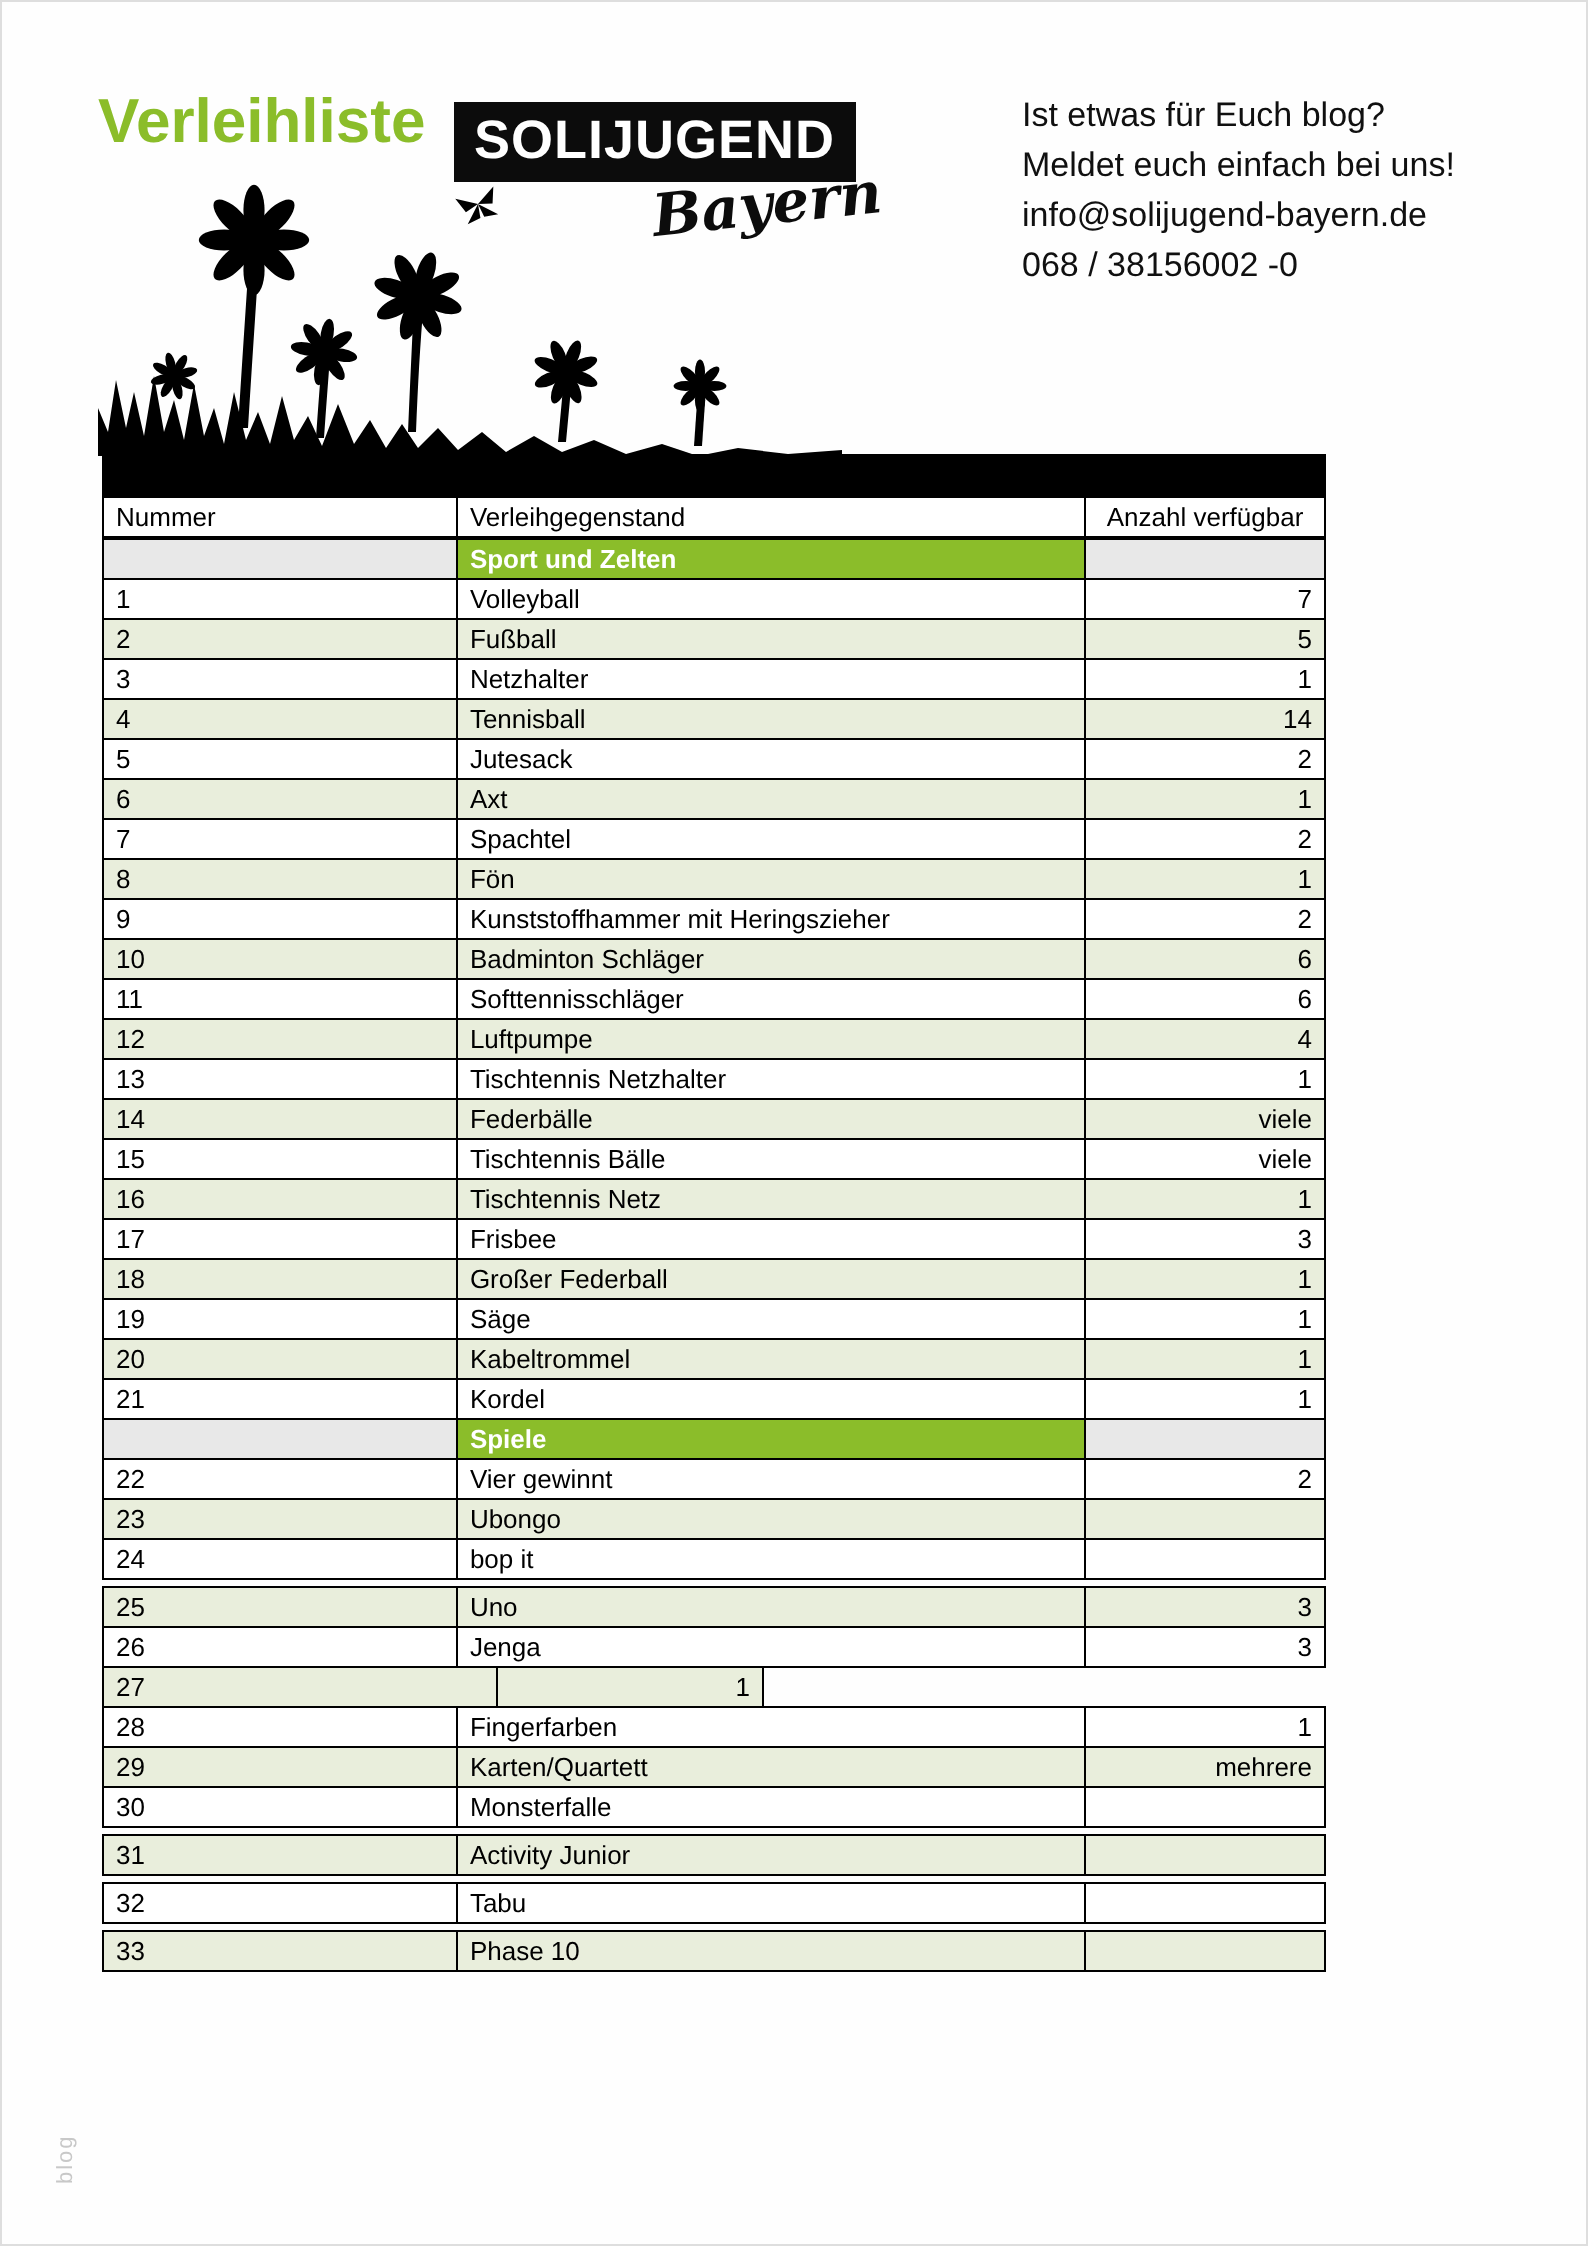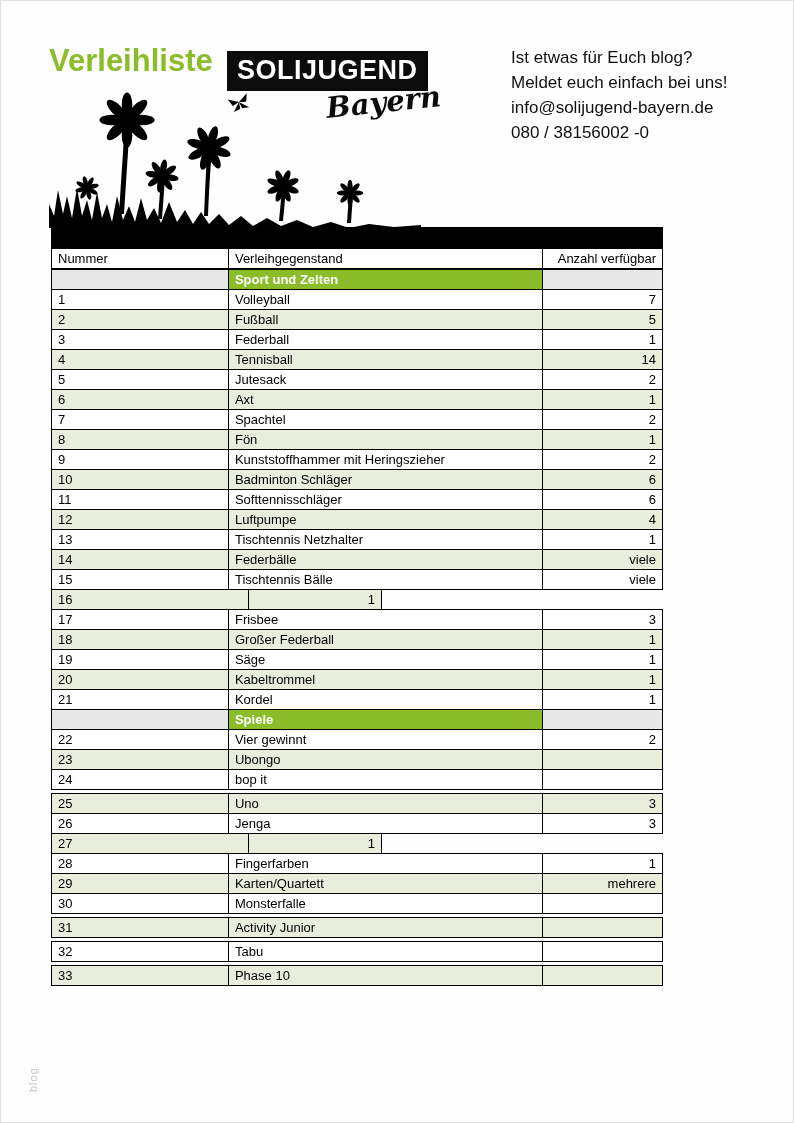--- a/index.html
+++ b/index.html
@@ -56,21 +56,21 @@
     border:1px solid #000;
     height:21px;line-height:19px;
     background:#fff;
     padding:0 6px;
     white-space:nowrap;overflow:hidden;
   }
   .c + .c{margin-left:-1px;}
   .c1{width:198px;}
   .c2{width:352px;}
   .c3{width:134px;text-align:right;}
-  .header-row .c3{text-align:right;}
+  .header-row .c3{text-align:center;}
   .sec-side{background:var(--section-gray);}
   .sec-mid{background:var(--green);color:#fff;font-weight:bold;}
   .row.shaded .c{background:var(--row-shade);}
   .watermark{
     position:absolute;left:38px;bottom:30px;
     transform:rotate(-90deg);transform-origin:left bottom;
     color:#c8c8c8;font-size:11px;letter-spacing:1px;
   }
 </style>
 </head>
@@ -80,21 +80,21 @@
 
   <div class="title">Verleihliste</div>
 
   <div class="brand">SOLIJUGEND</div>
   <div class="brand-sub">Bayern</div>
 
   <div class="contact">
     <div>Ist etwas für Euch blog?</div>
     <div>Meldet euch einfach bei uns!</div>
     <div>info@solijugend-bayern.de</div>
-    <div>080 / 38156002 -0</div>
+    <div>068 / 38156002 -0</div>
   </div>
 
   <svg class="flowers" width="372" height="136" viewBox="0 0 372 136" aria-hidden="true">
     <defs>
       <g id="flower" fill="#000">
         <ellipse cx="13" cy="0" rx="11" ry="4.6"></ellipse>
         <ellipse cx="13" cy="0" rx="11" ry="4.6" transform="rotate(45)"></ellipse>
         <ellipse cx="13" cy="0" rx="11" ry="4.6" transform="rotate(90)"></ellipse>
         <ellipse cx="13" cy="0" rx="11" ry="4.6" transform="rotate(135)"></ellipse>
         <ellipse cx="13" cy="0" rx="11" ry="4.6" transform="rotate(180)"></ellipse>
@@ -142,21 +142,21 @@
           <div class="c c2">Volleyball</div>
           <div class="c c3">7</div>
         </div>
         <div class="row shaded">
           <div class="c c1">2</div>
           <div class="c c2">Fußball</div>
           <div class="c c3">5</div>
         </div>
         <div class="row">
           <div class="c c1">3</div>
-          <div class="c c2">Federball</div>
+          <div class="c c2">Netzhalter</div>
           <div class="c c3">1</div>
         </div>
         <div class="row shaded">
           <div class="c c1">4</div>
           <div class="c c2">Tennisball</div>
           <div class="c c3">14</div>
         </div>
         <div class="row">
           <div class="c c1">5</div>
           <div class="c c2">Jutesack</div>
@@ -207,20 +207,21 @@
           <div class="c c2">Federbälle</div>
           <div class="c c3">viele</div>
         </div>
         <div class="row">
           <div class="c c1">15</div>
           <div class="c c2">Tischtennis Bälle</div>
           <div class="c c3">viele</div>
         </div>
         <div class="row shaded">
           <div class="c c1">16</div>
+          <div class="c c2">Tischtennis Netz</div>
           <div class="c c3">1</div>
         </div>
         <div class="row">
           <div class="c c1">17</div>
           <div class="c c2">Frisbee</div>
           <div class="c c3">3</div>
         </div>
         <div class="row shaded">
           <div class="c c1">18</div>
           <div class="c c2">Großer Federball</div>

